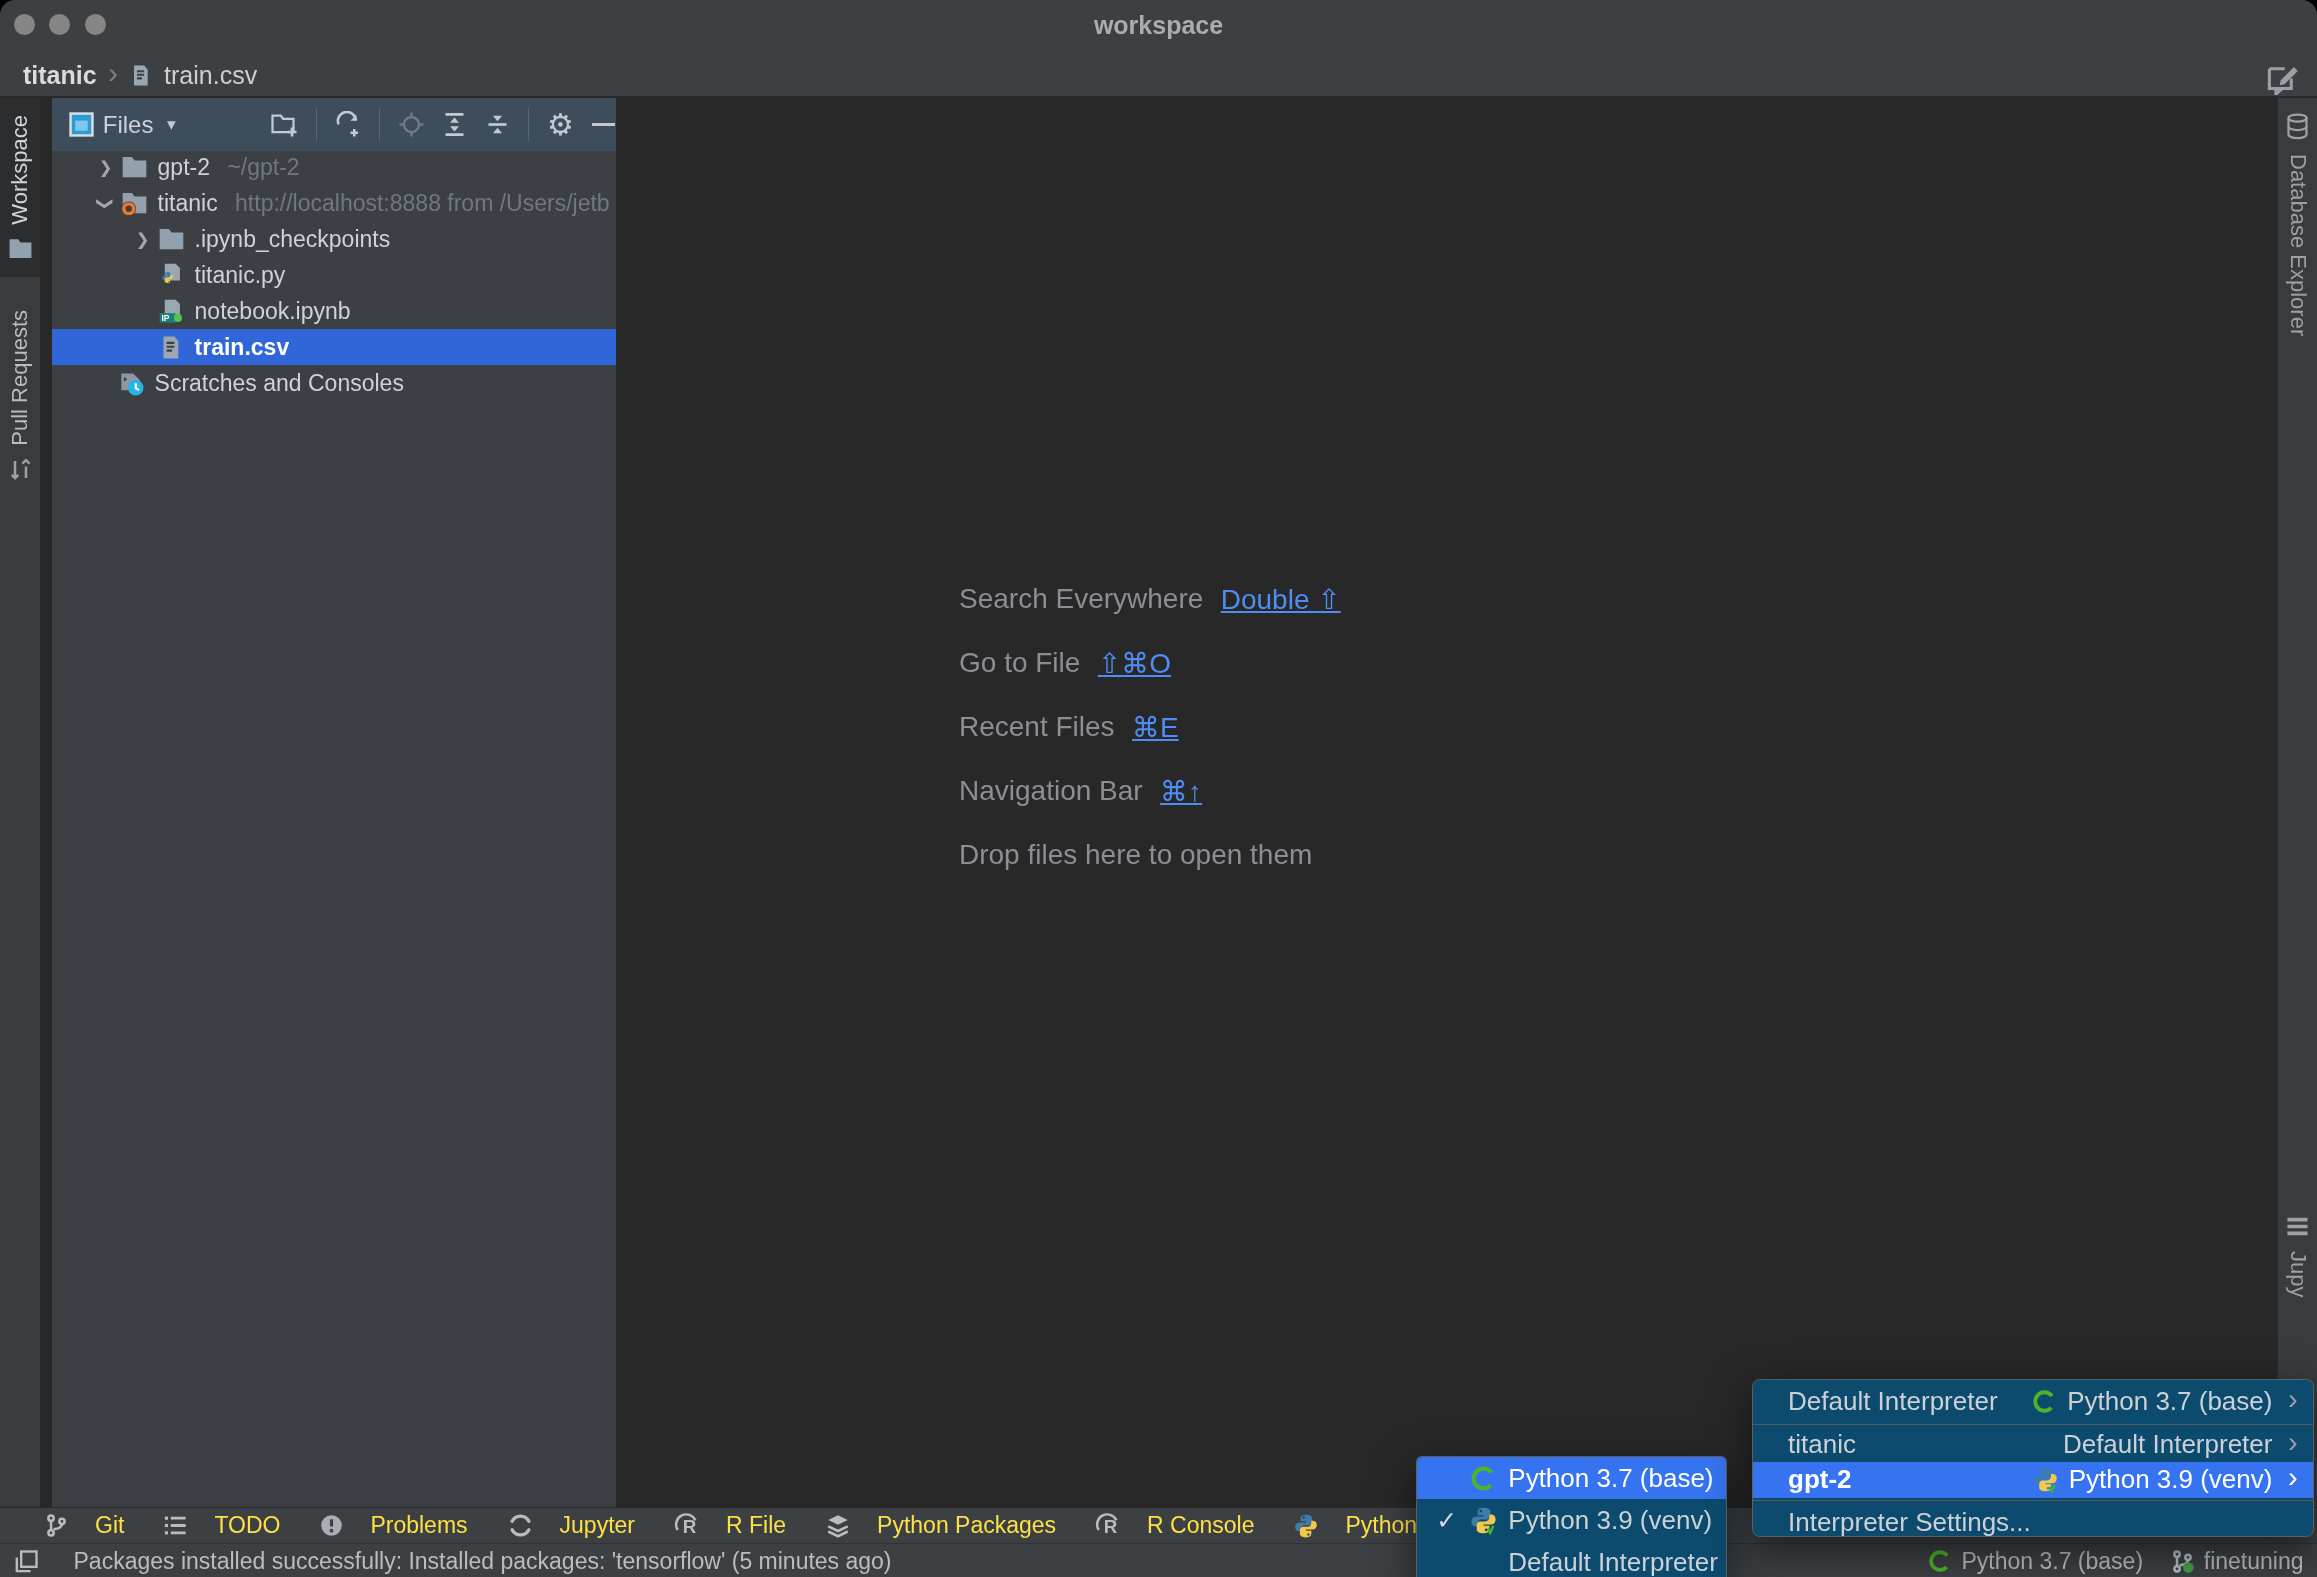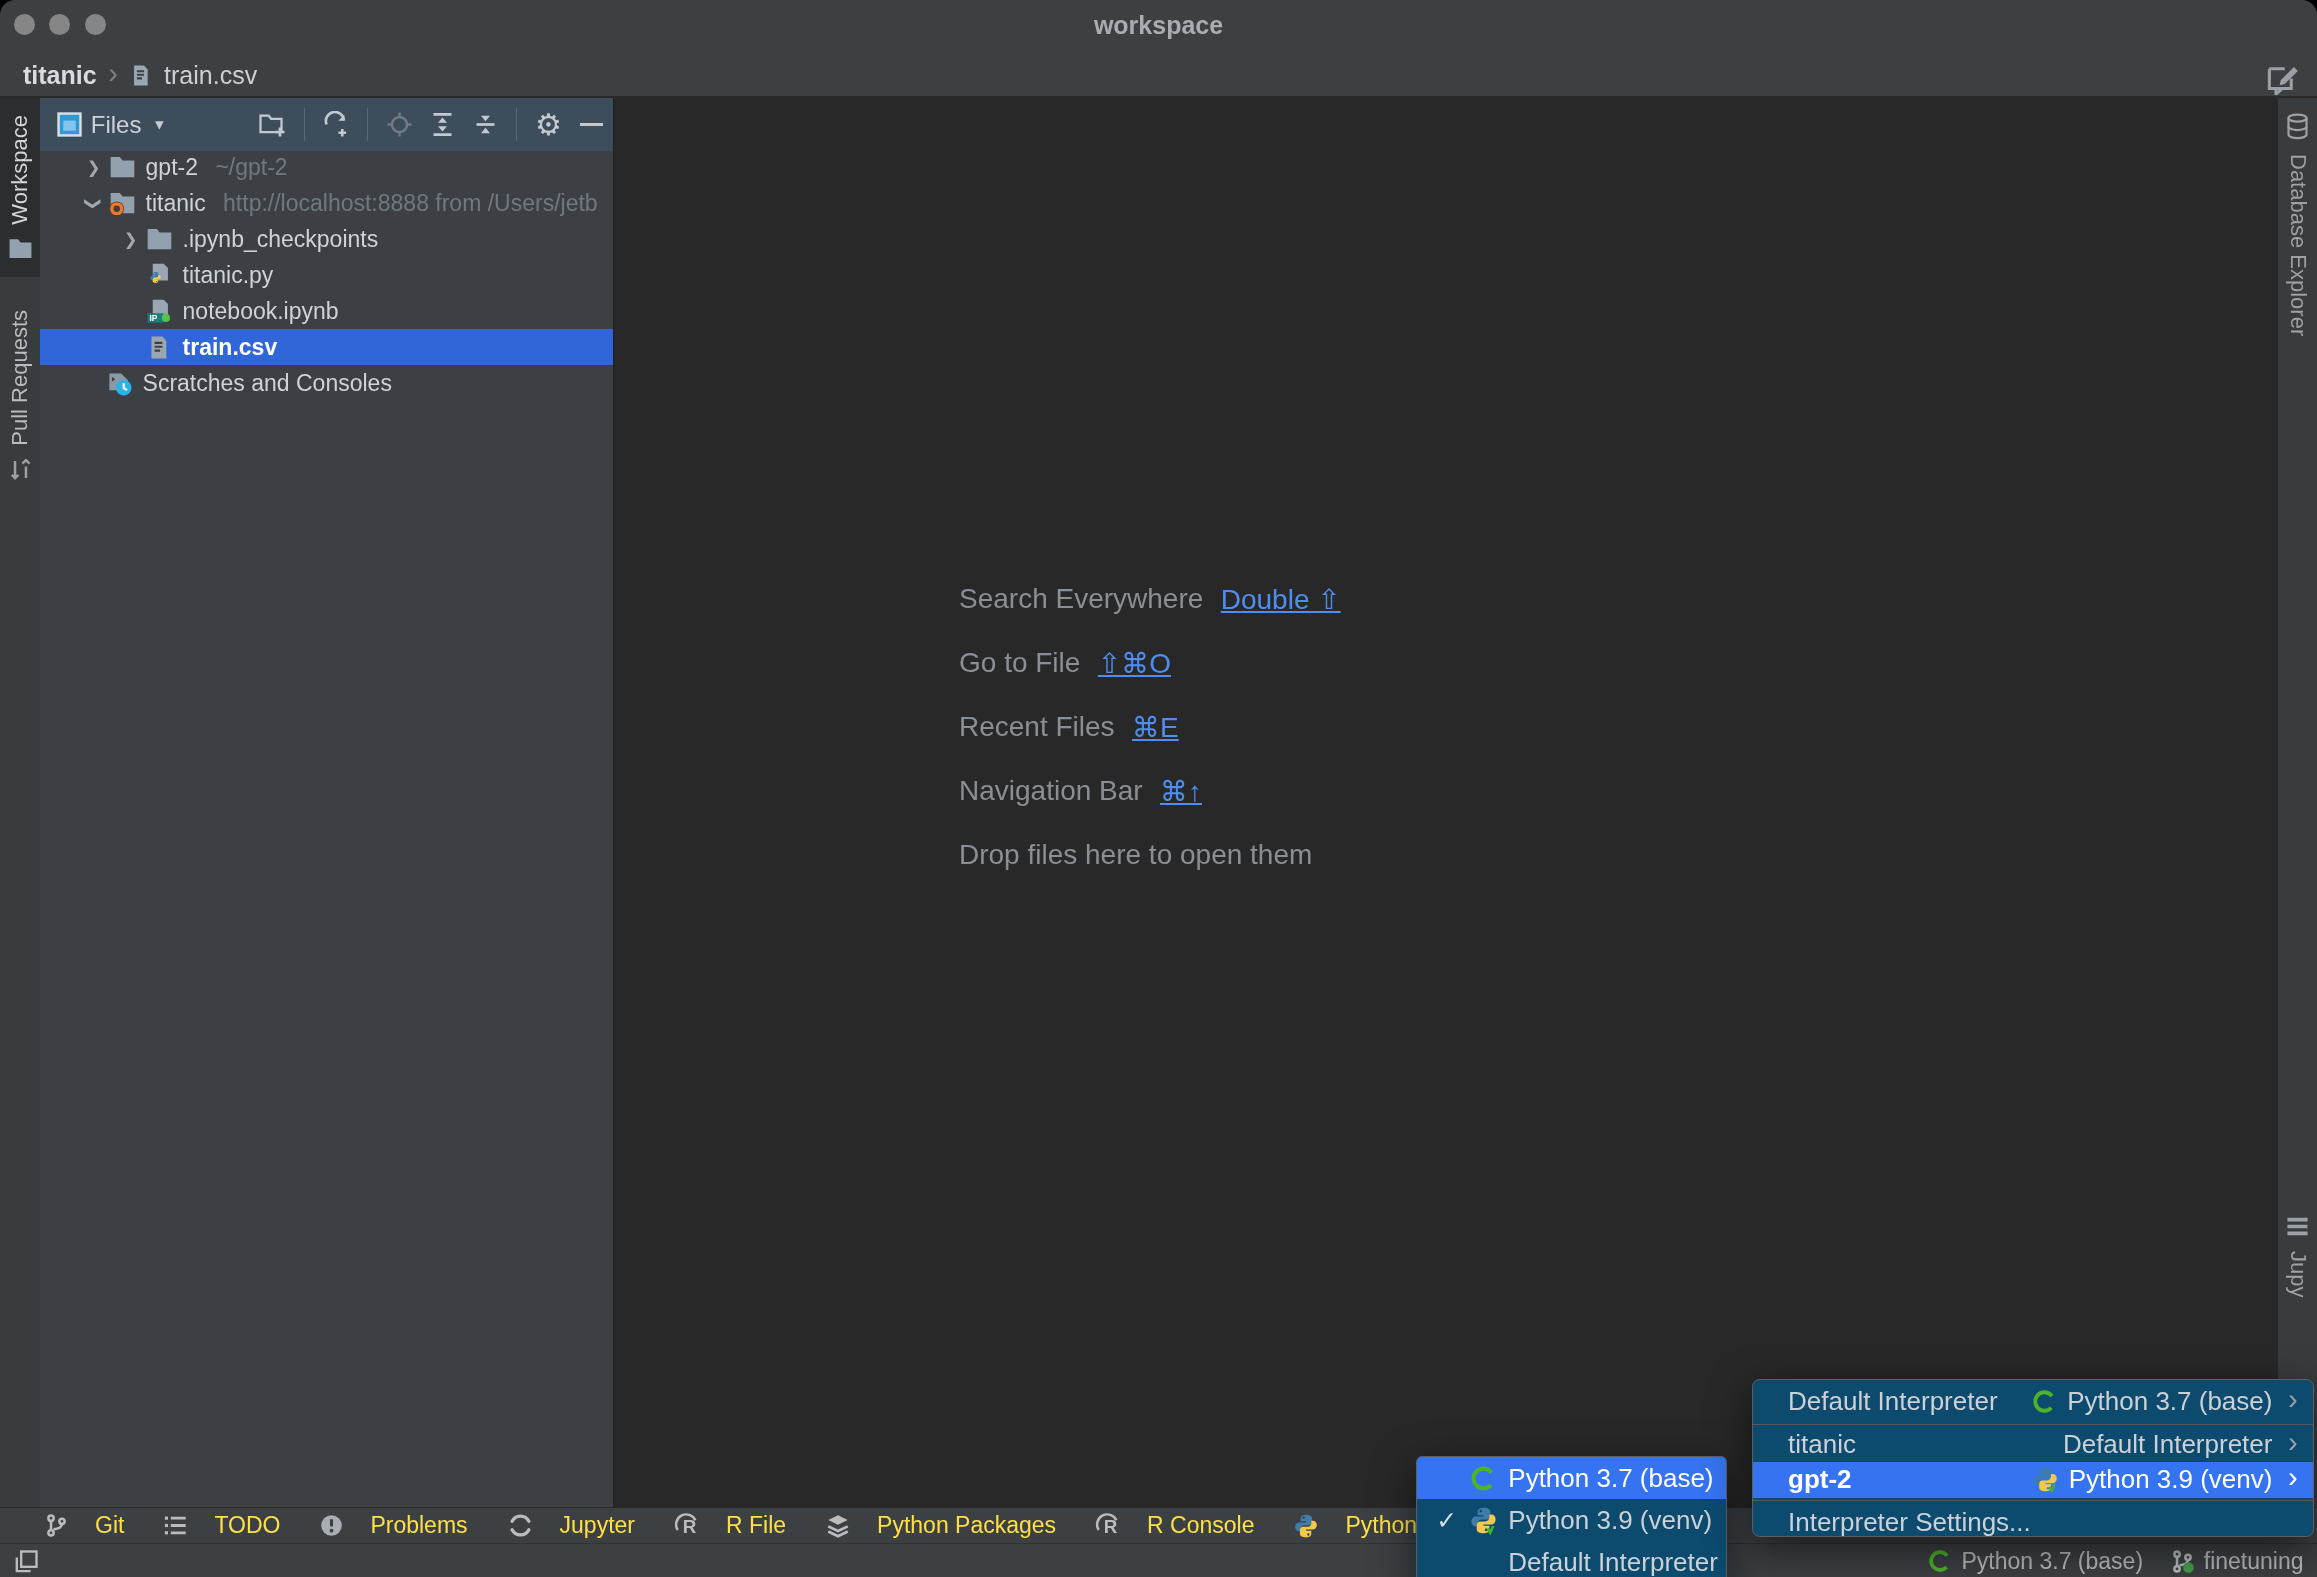--- a/index.html
+++ b/index.html
@@ -22,21 +22,21 @@
   .share-btn { position:absolute; right:17.4px; top:60px; width:35px; height:35px; }
 
   
   .left-stripe { position:absolute; left:0; top:98px; width:40px; height:1411px; background:#393c3f; }
   .stripe-tab { display:flex; flex-direction:column; align-items:center; gap:11.6px; padding:17.4px 0; }
   .stripe-tab.active { background:#2b2d2f; }
   .v-left { writing-mode:vertical-rl; transform:rotate(180deg); font-size:22px; color:#b9bdc1; }
   .v-right { writing-mode:vertical-rl; font-size:22px; color:#9ca1a6; }
 
   
-  .files-panel { position:absolute; left:40px; top:98px; width:574px; height:1411px;
+  .files-panel { position:absolute; left:52px; top:98px; width:574px; height:1411px;
                  background:#3c4045; border-right:1.9px solid #1f1f1f; }
   .panel-toolbar { position:absolute; left:0; top:0; width:100%; height:53px; background:#3e4d5c;
                    display:flex; align-items:center; font-size:24px; color:#ccd2d8; }
   .pt-sep { width:1px; height:33px; background:#5a6772; margin:0 9.7px; }
   .pt-ic { width:33px; display:flex; justify-content:center; align-items:center; margin:0 5.8px; }
   .tree { position:absolute; left:0; top:51px; width:100%; }
   .trow { height:36px; display:flex; align-items:center; font-size:23px; color:#ced3d9;
           white-space:nowrap; overflow:hidden; }
   .trow.sel { background:#3166d8; }
   .trow.sel .tname { color:#fff; font-weight:bold; }
@@ -414,20 +414,21 @@
       </svg>
       <span>Terminal</span>
     </div>
   </div>
 
   <div class="status-bar">
     <svg width="25" height="25" viewBox="0 0 16 16">
       <rect x="4.6" y="1.6" width="9.8" height="9.8" fill="none" stroke="#b9bdc1" stroke-width="1.5"></rect>
       <path d="M1.8 5.4v8.8h8.8" fill="none" stroke="#b9bdc1" stroke-width="1.5"></path>
     </svg>
+    <span class="sb-msg">Packages installed successfully: Installed packages: 'tensorflow' (5 minutes ago)</span>
     <div class="sb-right">
       <div class="sb-widget">
         <svg width="26" height="26" viewBox="0 0 24 24">
             <use href="#sym-conda"></use>
           </svg>
         <span>Python 3.7 (base)</span>
       </div>
       <div class="sb-widget">
         <svg width="25" height="25" viewBox="0 0 16 16">
           <use href="#sym-branch"></use>

